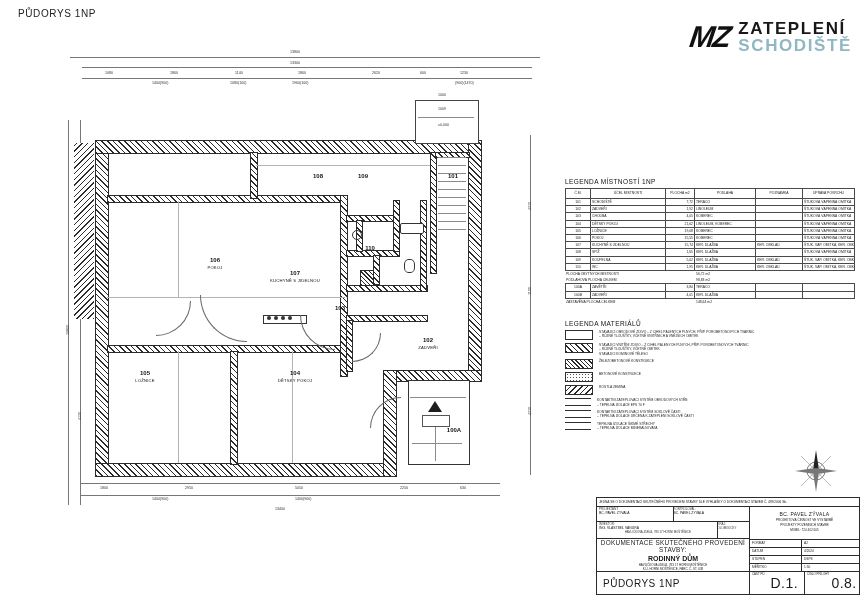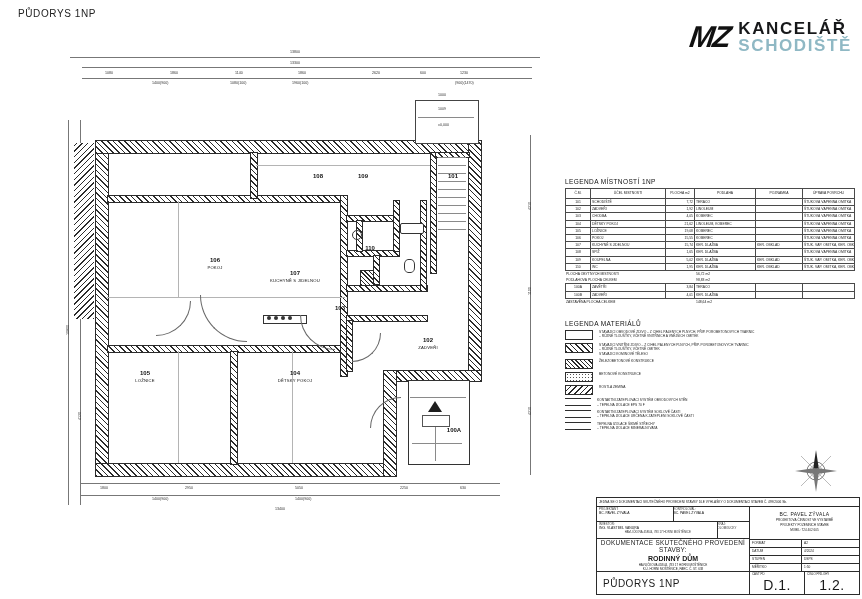--- a/index.html
+++ b/index.html
@@ -84,37 +84,37 @@
   #tb-doc{flex:1;display:flex;flex-direction:column;align-items:center;
       justify-content:center;border-bottom:1px solid #2b2b2b;text-align:center;}
   #tb-plan{height:22px;display:flex;align-items:center;padding-left:6px;}
   #tb-plan span{font-size:10px;letter-spacing:.5px;}
   #tb-arch{height:32px;border-bottom:1px solid #2b2b2b;text-align:center;
       display:flex;flex-direction:column;justify-content:center;line-height:5.4px;}
   .fmt-row{display:flex;border-bottom:1px solid #2b2b2b;height:7px;}
   .fmt-row .k{width:45%;border-right:1px solid #2b2b2b;font-size:3.2px;line-height:7px;padding-left:2px;}
   .fmt-row .v{flex:1;font-size:3.2px;line-height:7px;padding-left:2px;}
   #tb-nums{flex:1;display:flex;}
-  #tb-nums>div{flex:1;display:flex;flex-direction:column;}
+  #tb-nums>div{flex:1;display:flex;}
   #tb-nums>div:first-child{border-right:1px solid #2b2b2b;}
   .num-lbl{font-size:2.9px;padding-left:2px;}
   .num-val{flex:1;display:flex;align-items:center;justify-content:center;
       font-size:14px;letter-spacing:.5px;}
   
   #compass{left:793px;top:448px;width:46px;height:46px;}
 </style>
 </head>
 <body>
 
 <div class="abs" id="page-title">PŮDORYS 1NP</div>
 
 <div class="abs" id="logo">
   <div class="mark">MZ</div>
   <div class="words">
-    <div class="w1">KANCELÁŘ</div>
+    <div class="w1">ZATEPLENÍ</div>
     <div class="w2">SCHODIŠTĚ</div>
   </div>
 </div>
 
 <div class="abs" id="plan-area" style="left:60px;top:45px;width:500px;height:480px;">
 
   <div class="dimline" style="left:10px;top:12px;width:470px;"></div>
   <div class="dimline" style="left:22px;top:22px;width:450px;"></div>
   <div class="dimline" style="left:22px;top:33px;width:450px;"></div>
   <div class="dimtxt" style="left:230px;top:5px;">13800</div>
@@ -539,21 +539,21 @@
         <div class="k">MĚŘÍTKO</div>
         <div class="v">1:50</div>
       </div>
       <div id="tb-nums">
         <div>
           <div class="num-lbl">ČÁST PD</div>
           <div class="num-val">D.1.</div>
         </div>
         <div>
           <div class="num-lbl">ČÍSLO PŘÍLOHY</div>
-          <div class="num-val">1.2.</div>
+          <div class="num-val">0.8.</div>
         </div>
       </div>
     </div>
   </div>
 </div>
 
 <svg class="abs" id="compass" viewBox="0 0 46 46">
   <circle cx="23" cy="23" r="9" fill="none" stroke="#444" stroke-width=".7"></circle>
   <circle cx="23" cy="23" r="6" fill="none" stroke="#888" stroke-width=".5"></circle>
   <polygon points="23,2 26,22 23,26 20,22" fill="#222"></polygon>

